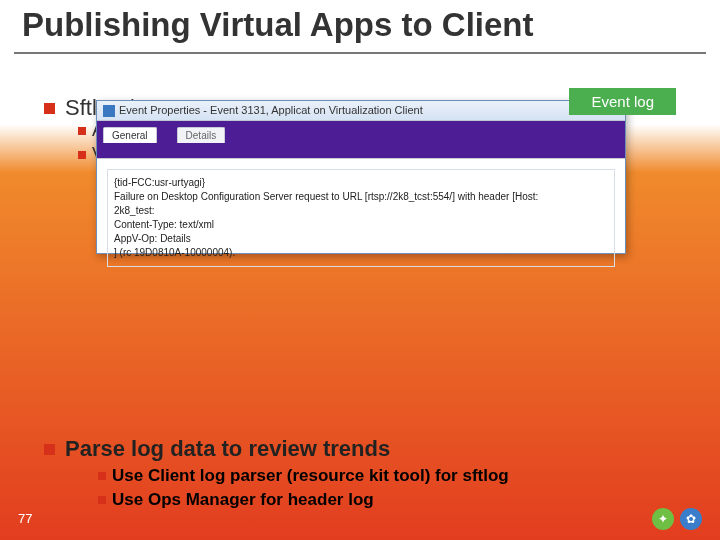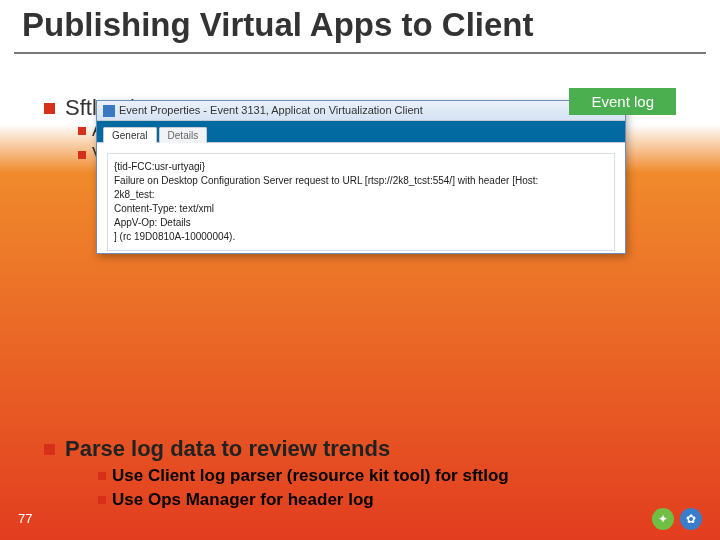--- a/index.html
+++ b/index.html
@@ -10,21 +10,21 @@
 .sq{display:inline-block;width:11px;height:11px;background:#d7301a;margin-right:10px;position:relative;top:-1px}
 .sq.sm{width:8px;height:8px;margin-right:6px}
 .b1{position:absolute;left:44px;top:95px;color:#333;font-size:22px}
 .b2{position:absolute;left:78px;color:#333;font-size:18px}
 .b2.a{top:120px}
 .b2.b{top:144px}
 .eventlog{position:absolute;right:44px;top:88px;background:#4bae4f;border-radius:0;color:#fff;font-size:15px;padding:5px 22px;z-index:8}
 .dlg{position:absolute;left:96px;top:100px;width:530px;height:154px;background:#fff;border:1px solid #6b8fb8;box-shadow:2px 3px 8px rgba(0,0,0,0.3);z-index:5;font-size:11px;color:#333}
 .dlgtitle{background:linear-gradient(#eaf1fa,#d5e3f3);padding:3px 6px;border-bottom:1px solid #c0c8d4}
 .dlgicon{display:inline-block;width:12px;height:12px;background:#3a78c2;margin-right:4px;vertical-align:middle}
-.tabs{display:flex;padding:5px 6px 0 6px;gap:2px;background:#0369a1;border-bottom:1px solid #c6cbd5}
+.tabs{display:flex;padding:5px 6px 16px 6px;gap:20px;background:#4c1d95;border-bottom:1px solid #c6cbd5}
 .tab{border:1px solid #c6cbd5;border-bottom:none;padding:2px 8px;font-size:10px;background:#fff;border-radius:2px 2px 0 0;position:relative;top:1px}
 .tab.act{background:#fff}
 .tab.in{background:#f1f3f6;color:#666}
 .dlgbody{padding:10px 10px;font-size:10px;color:#222;line-height:1.4}
 .dlgbox{border:1px solid #d8dde6;padding:6px 6px}
 .lowb1{position:absolute;left:44px;top:436px;color:#222;font-size:22px;font-weight:700}
 .lowb2{position:absolute;left:98px;color:#fff;font-size:17px;font-weight:600}
 .lowb2.a{top:466px;color:#000}
 .lowb2.b{top:490px;color:#000}
 .pgnum{position:absolute;left:18px;bottom:14px;color:#fff;font-size:13px}

